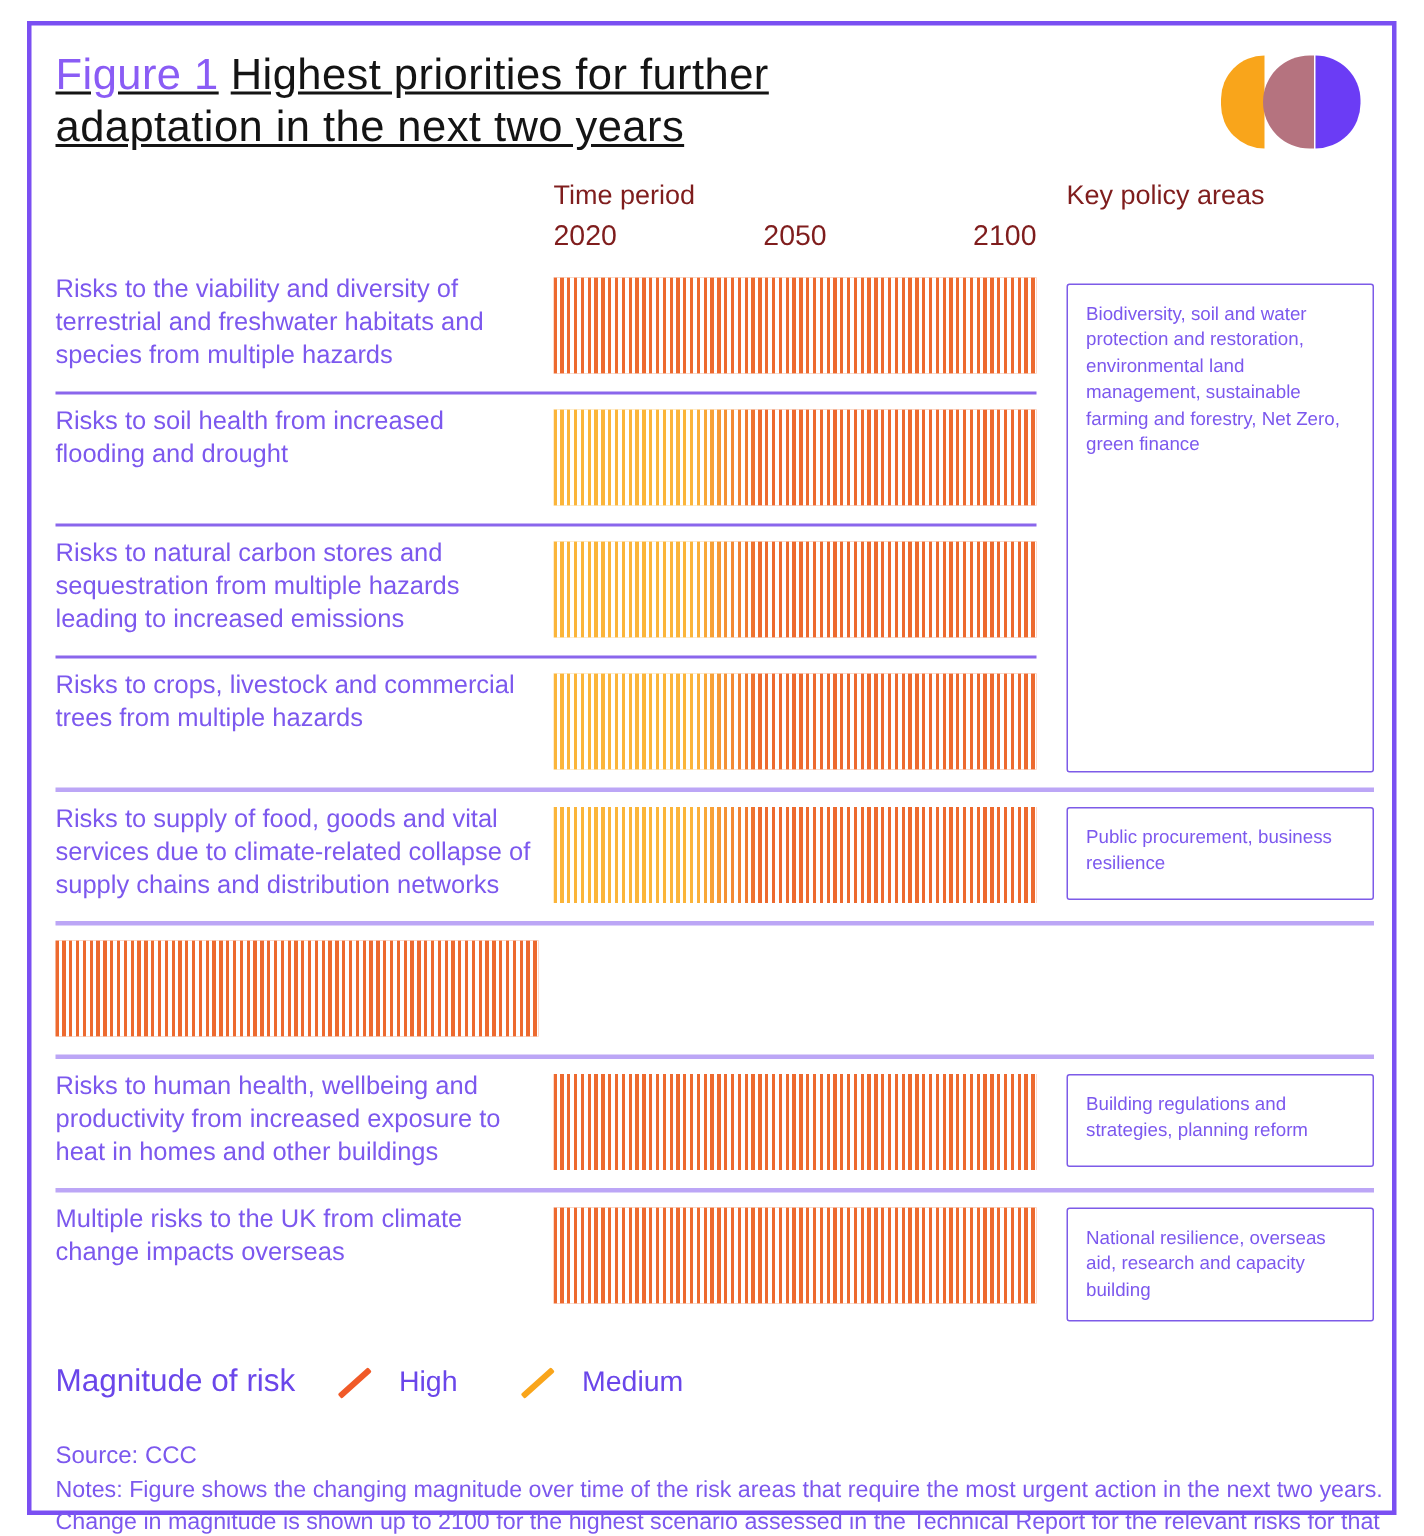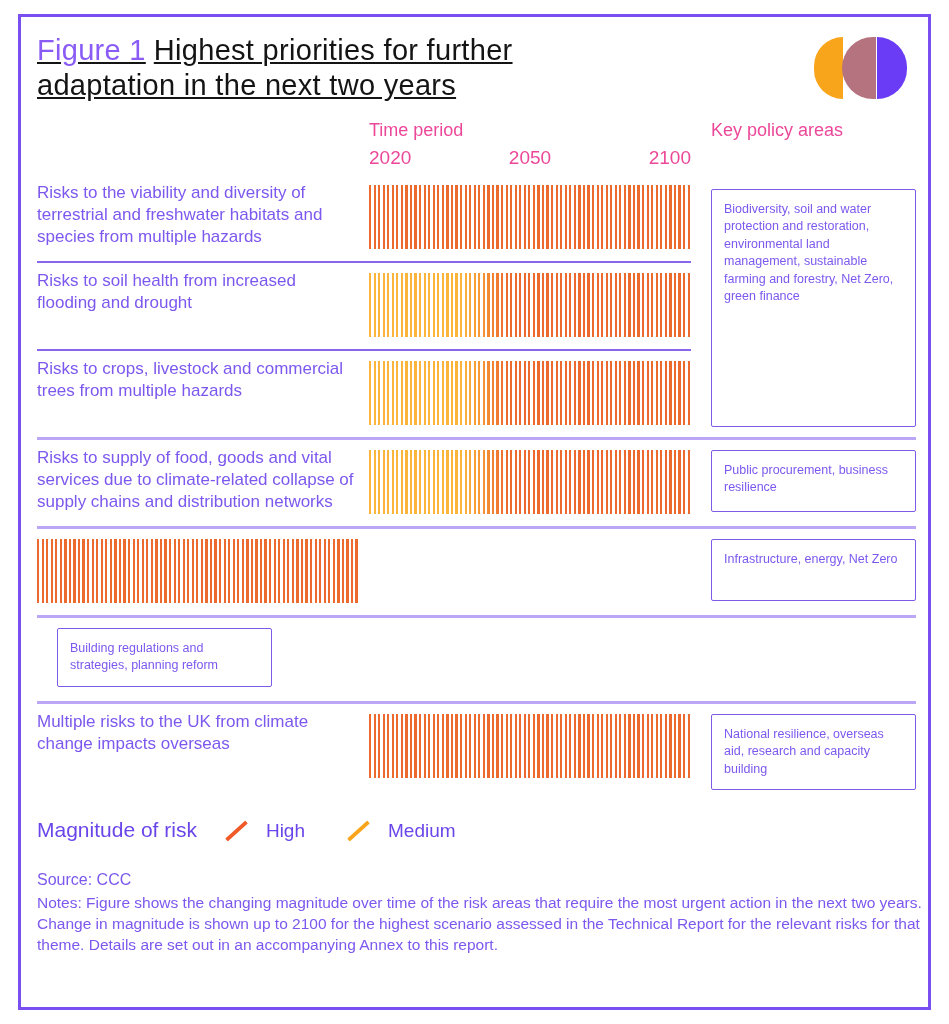--- a/index.html
+++ b/index.html
@@ -12,21 +12,21 @@
   .title-row { display:flex; justify-content:space-between; padding-right:20px; }
   .title { width:580px; font-size:29px; line-height:1.22; letter-spacing:.3px; color:#141414;text-decoration:underline; }
   .fig-prefix { color:#8a5cf5; padding-right:8px; }
   .logo { position:relative; width:94px; height:62px; margin-top:4px; flex:none; }
   .logo span { position:absolute; top:0; height:62px; display:block; }
   .crescent-1 { left:0;  width:29px; background:#f9a51b; border-radius:31px 0 0 31px; }
   .crescent-2 { left:28px; width:34px; background:#b5737f; border-radius:31px 0 0 31px; }
   .crescent-3 { left:63px; width:30px; background:#6b3cf5; border-radius:0 31px 31px 0; }
 
   
-  .header-row { display:flex; margin-top:16px; color:#ec4899; }
+  .header-row { display:flex; margin-top:16px; color:#7f1d1d; }
   .h-spacer { width:332px; flex:none; }
   .time-block { width:322px; flex:none; }
   .time-label { font-size:18px; }
   .years { display:flex; justify-content:space-between; font-size:19px; margin-top:6px; }
   .policy-head { margin-left:20px; font-size:18px; }
 
   
   .grid { margin-top:16px; padding-right:12px; }
   .group { display:flex; align-items:stretch; }
   .group.bordered { border-bottom:3px solid #bca6f6; }
@@ -94,20 +94,24 @@
     <div class="group tall bordered">
       <div class="group-left">
         <div class="risk-row inner-divide">
           <div class="label">Risks to the viability and diversity of terrestrial and freshwater habitats and species from multiple hazards</div>
           <div class="bar high"></div>
         </div>
         <div class="risk-row inner-divide">
           <div class="label">Risks to soil health from increased flooding and drought</div>
           <div class="bar medium-to-high"></div>
         </div>
+        <div class="risk-row inner-divide">
+          <div class="label">Risks to natural carbon stores and sequestration from multiple hazards leading to increased emissions</div>
+          <div class="bar medium-to-high"></div>
+        </div>
         <div class="risk-row">
           <div class="label">Risks to crops, livestock and commercial trees from multiple hazards</div>
           <div class="bar medium-to-high"></div>
         </div>
       </div>
       <div class="group-right">
         <div class="policy-box">Biodiversity, soil and water protection and restoration, environmental land management, sustainable farming and forestry, Net Zero, green finance</div>
       </div>
     </div>
 
@@ -122,26 +126,29 @@
         <div class="policy-box">Public procurement, business resilience</div>
       </div>
     </div>
 
     <div class="group single bordered">
       <div class="group-left">
         <div class="risk-row">
           <div class="bar high"></div>
         </div>
       </div>
-      <div class="group-right">
-        <div class="policy-box">Infrastructure, energy, Net Zero</div>
-      </div>
     </div>
 
     <div class="group single bordered">
+      <div class="group-left">
+        <div class="risk-row">
+          <div class="label">Risks to human health, wellbeing and productivity from increased exposure to heat in homes and other buildings</div>
+          <div class="bar high"></div>
+        </div>
+      </div>
       <div class="group-right">
         <div class="policy-box">Building regulations and strategies, planning reform</div>
       </div>
     </div>
 
     <div class="group single">
       <div class="group-left">
         <div class="risk-row">
           <div class="label">Multiple risks to the UK from climate change impacts overseas</div>
           <div class="bar high"></div>

